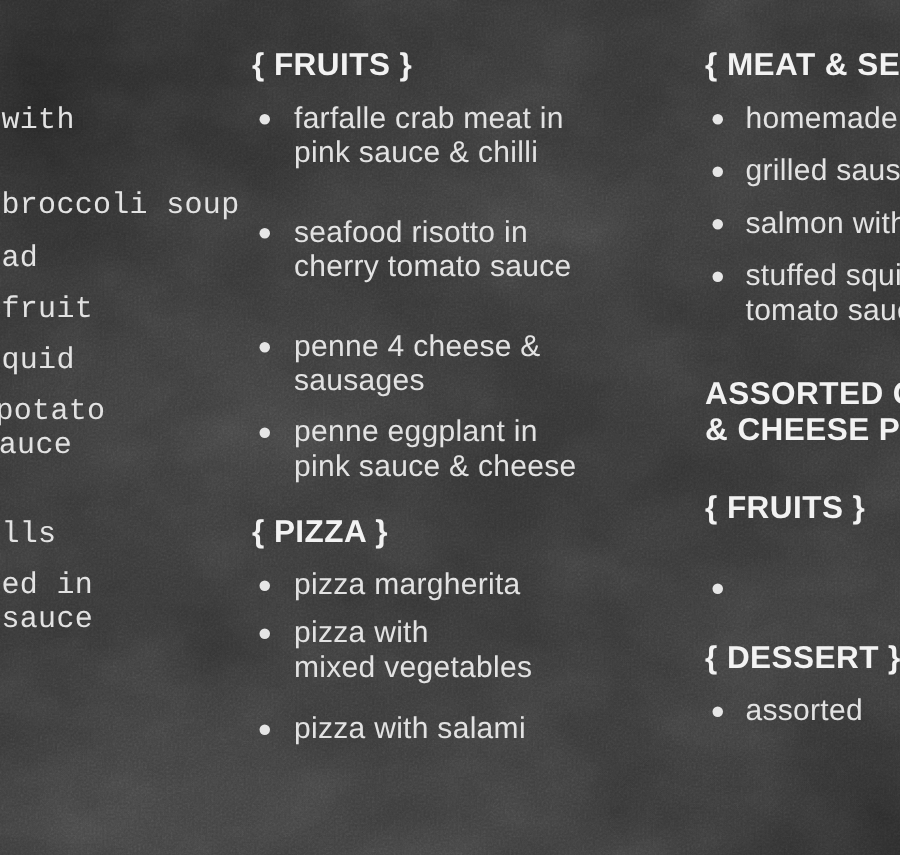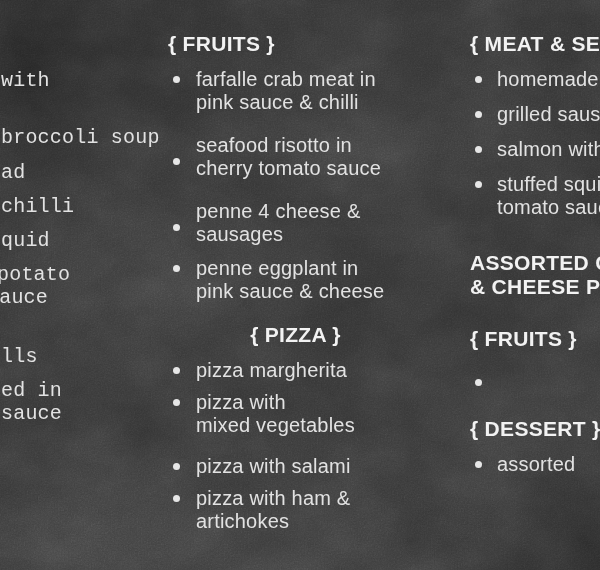--- a/index.html
+++ b/index.html
@@ -37,22 +37,22 @@
   .bullet {
     flex: 0 0 auto; width: 7px; height: 7px; border-radius: 50%;
     background: #e6e6e6; margin: 8px 0 0 5px;
   }
   .col-mid  .mi-lines { margin-left: 16px; }
   .col-right .mi-lines { margin-left: 15px; }
   .line { white-space: nowrap; }
   .shift-p { margin-left: -4px; }
   .shift-s { margin-left: -14px; }
 
-  .mt12 { margin-top: 12px; } .mt13 { margin-top: 20px; align-items: center; } .mt11 { margin-top: 11px; }
-  .mt34 { margin-top: 34px; } .mt46 { margin-top: 36px; } .mt20 { margin-top: 20px; text-align: center; }
+  .mt12 { margin-top: 12px; } .mt13 { margin-top: 30px; } .mt11 { margin-top: 11px; }
+  .mt34 { margin-top: 34px; } .mt46 { margin-top: 36px; } .mt20 { margin-top: 20px; }
   .mt9  { margin-top: 9px;  } .mt7  { margin-top: 18px;  } .mt32 { margin-top: 32px; }
   .mt28 { margin-top: 28px; } .mt31 { margin-top: 31px; }
 </style>
 </head>
 <body>
 
 <svg class="noise1" width="600" height="570">
   <defs>
     <filter id="coarse" x="0" y="0" width="100%" height="100%">
       <feTurbulence type="fractalNoise" baseFrequency="0.013 0.017" numOctaves="5" seed="11"></feTurbulence>
@@ -82,21 +82,21 @@
       <div class="line">broccoli soup</div>
     </div>
   </div>
   <div class="mi mt12">
     <div class="mi-lines-left">
       <div class="line">ad</div>
     </div>
   </div>
   <div class="mi mt11">
     <div class="mi-lines-left">
-      <div class="line">chilli</div>
+      <div class="line">fruit</div>
     </div>
   </div>
   <div class="mi mt11">
     <div class="mi-lines-left">
       <div class="line">quid</div>
     </div>
   </div>
   <div class="mi mt11">
     <div class="mi-lines-left">
       <div class="line shift-p">potato</div>
@@ -160,27 +160,20 @@
     <span class="bullet"></span>
     <div class="mi-lines">
       <div class="line">pizza with</div>
       <div class="line">mixed vegetables</div>
     </div>
   </div>
   <div class="mi mt7">
     <span class="bullet"></span>
     <div class="mi-lines">
       <div class="line">pizza with salami</div>
-    </div>
-  </div>
-  <div class="mi mt9">
-    <span class="bullet"></span>
-    <div class="mi-lines">
-      <div class="line">pizza with ham &amp;</div>
-      <div class="line">artichokes</div>
     </div>
   </div>
 </div>
 
 <div class="col col-right">
   <div class="heading">{ MEAT &amp; SEAFOOD }</div>
 
   <div class="mi mt12">
     <span class="bullet"></span>
     <div class="mi-lines">

